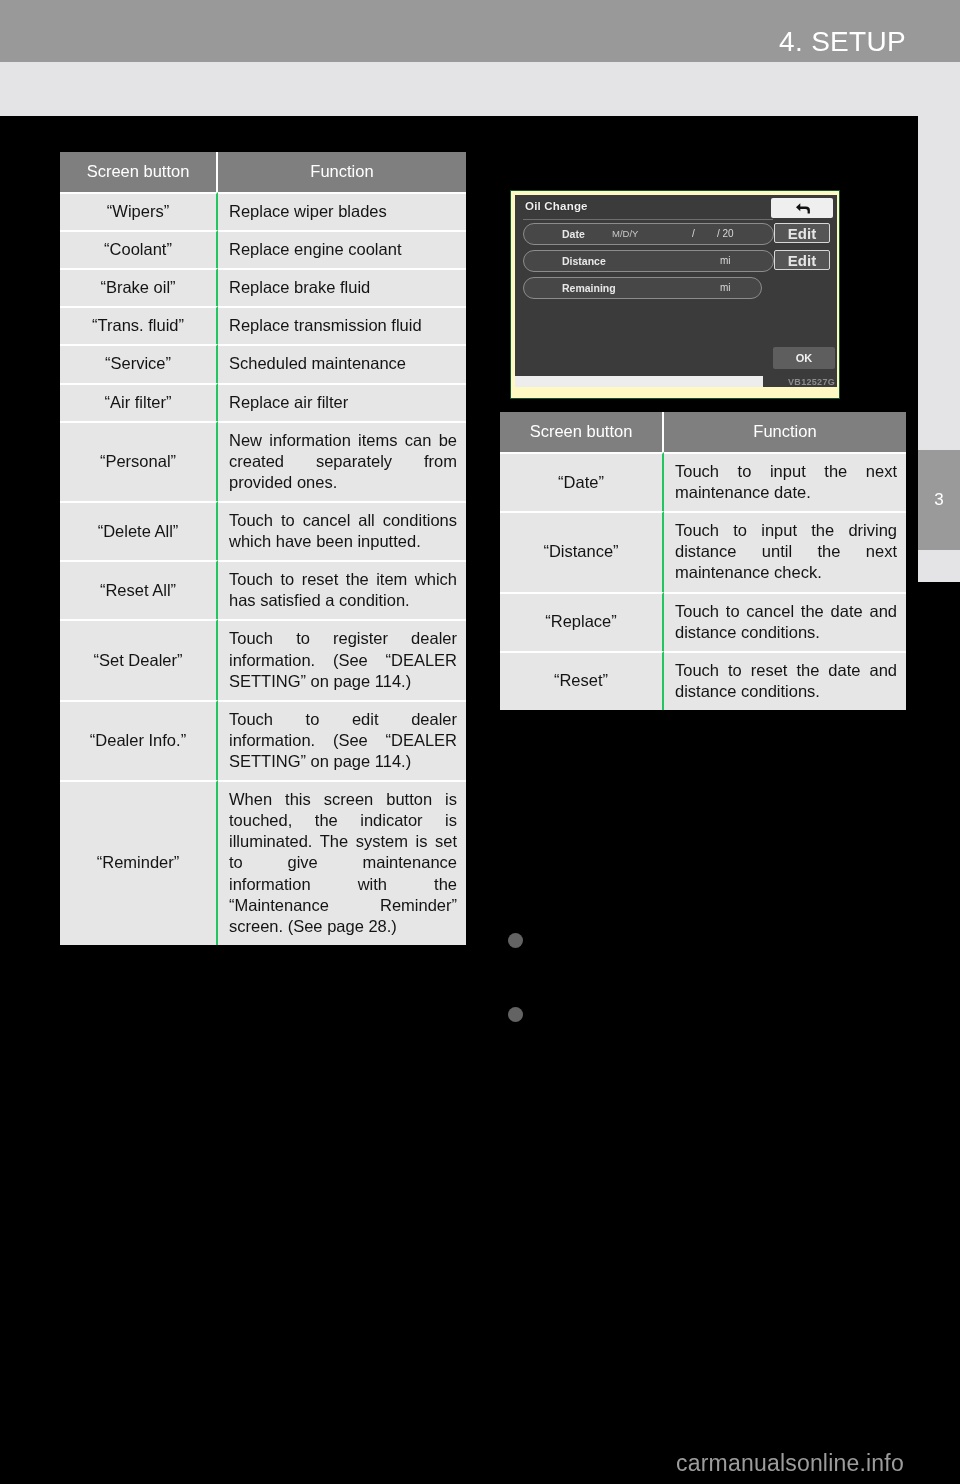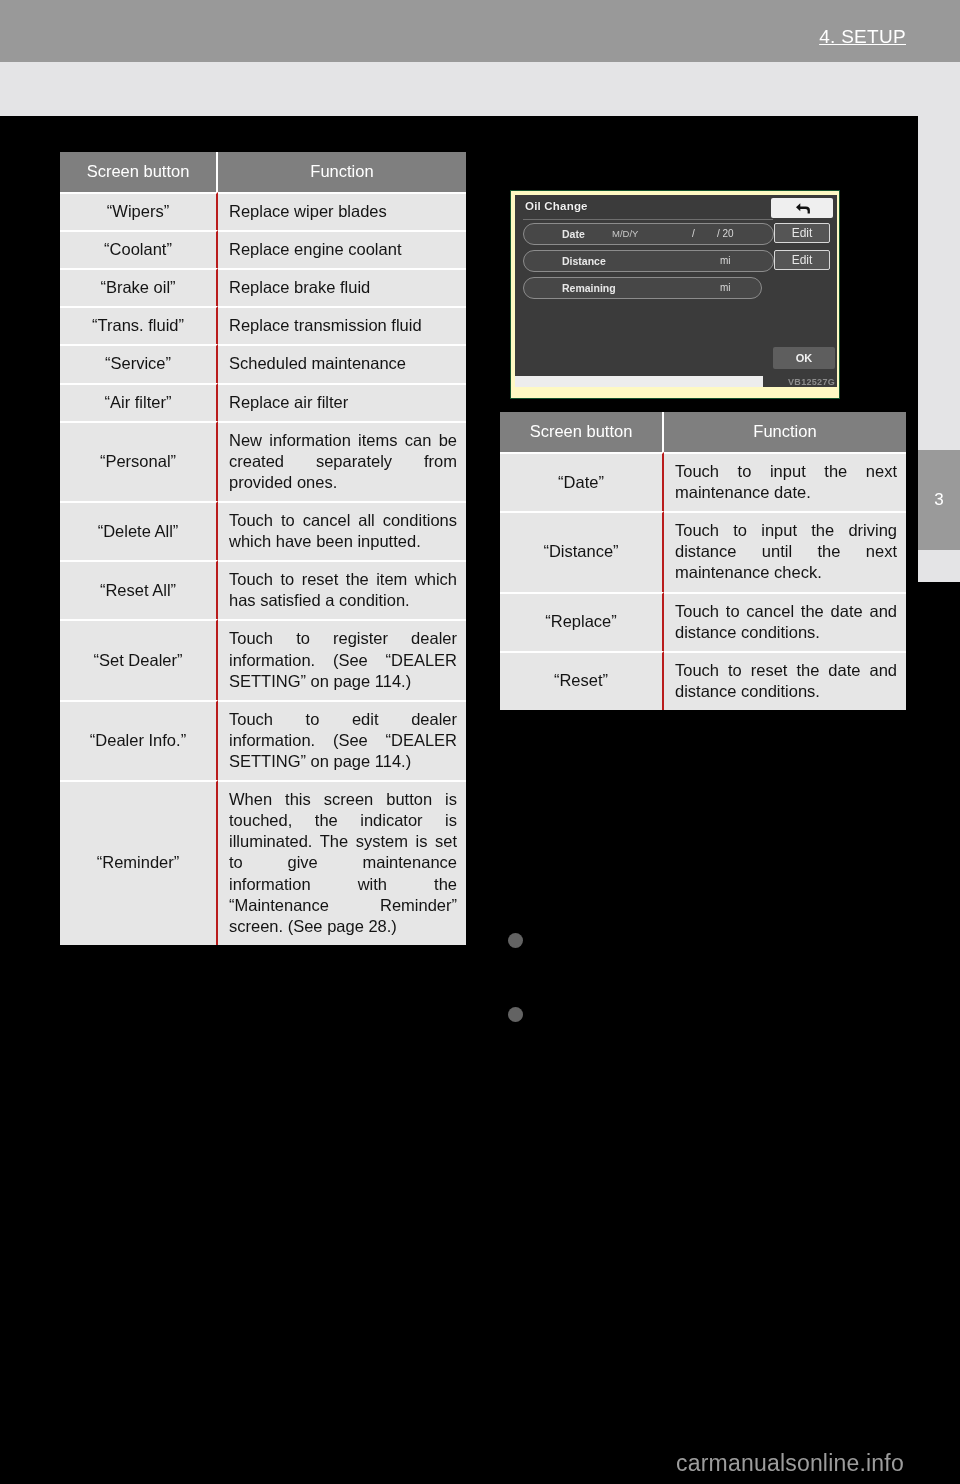--- a/index.html
+++ b/index.html
@@ -20,24 +20,23 @@
     position: absolute;
     left: 0; top: 0;
     width: 960px; height: 62px;
     background: #999999;
   }
   .chapter-title {
     position: absolute;
     right: 54px;
     top: 26px;
     color: #ffffff;
-    font-size: 19px;
+    font-size: 28px;
     letter-spacing: 0.3px;
     white-space: nowrap;
-    text-decoration: underline;
   }
   .light-band {
     position: absolute;
     left: 0; top: 62px;
     width: 960px; height: 54px;
     background: #e4e4e6;
   }
   .side-tab {
     position: absolute;
     left: 918px;
@@ -84,21 +83,21 @@
     text-align: center;
     border-right: 2px solid #ffffff;
   }
   .mtable th:last-child { border-right: none; }
   .mtable td {
     background: #e6e6e6;
     color: #141414;
     font-size: 16.5px;
     line-height: 1.28;
     border-top: 2px solid #ffffff;
-    border-right: 2px solid #b91c1c;
+    border-right: 2px solid #22c55e;
     padding: 7px 9px 8px;
     vertical-align: middle;
   }
   .mtable td:last-child { border-right: none; }
   .mtable td.btn-col {
     text-align: center;
     padding-left: 4px;
     padding-right: 4px;
   }
   .mtable td.fn-col {
@@ -202,22 +201,22 @@
     font-size: 10px;
   }
   .ss-edit {
     position: absolute;
     width: 56px; height: 20px;
     background: #555555;
     border: 1px solid #d8d8d8;
     box-sizing: border-box;
     border-radius: 2px;
     color: #e6e6e6;
-    font-size: 12px;
-    font-weight: normal;
+    font-size: 15px;
+    font-weight: bold;
     display: flex;
     align-items: center;
     justify-content: center;
   }
   .ss-ok {
     position: absolute;
     right: 2px;
     bottom: 18px;
     width: 62px; height: 22px;
     background: #5e5e5e;

